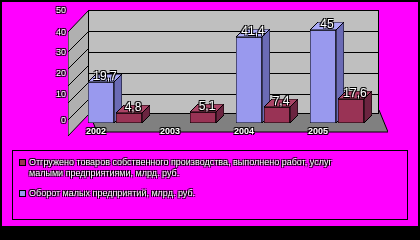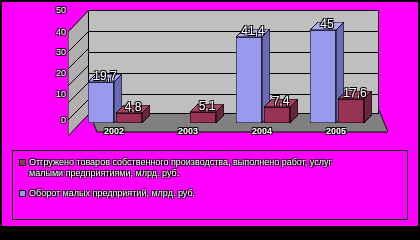--- a/index.html
+++ b/index.html
@@ -90,21 +90,21 @@
     position: absolute;
     left: 40px;
     top: 8px;
     width: 24px;
     height: 115px;
   }
 
   
   #x-axis {
     position: absolute;
-    left: 70px;
+    left: 52px;
     top: 124px;
     width: 320px;
     height: 14px;
   }
   .x-tick {
     position: absolute;
     top: 0;
     width: 44px;
     text-align: center;
     font-size: 9px;

